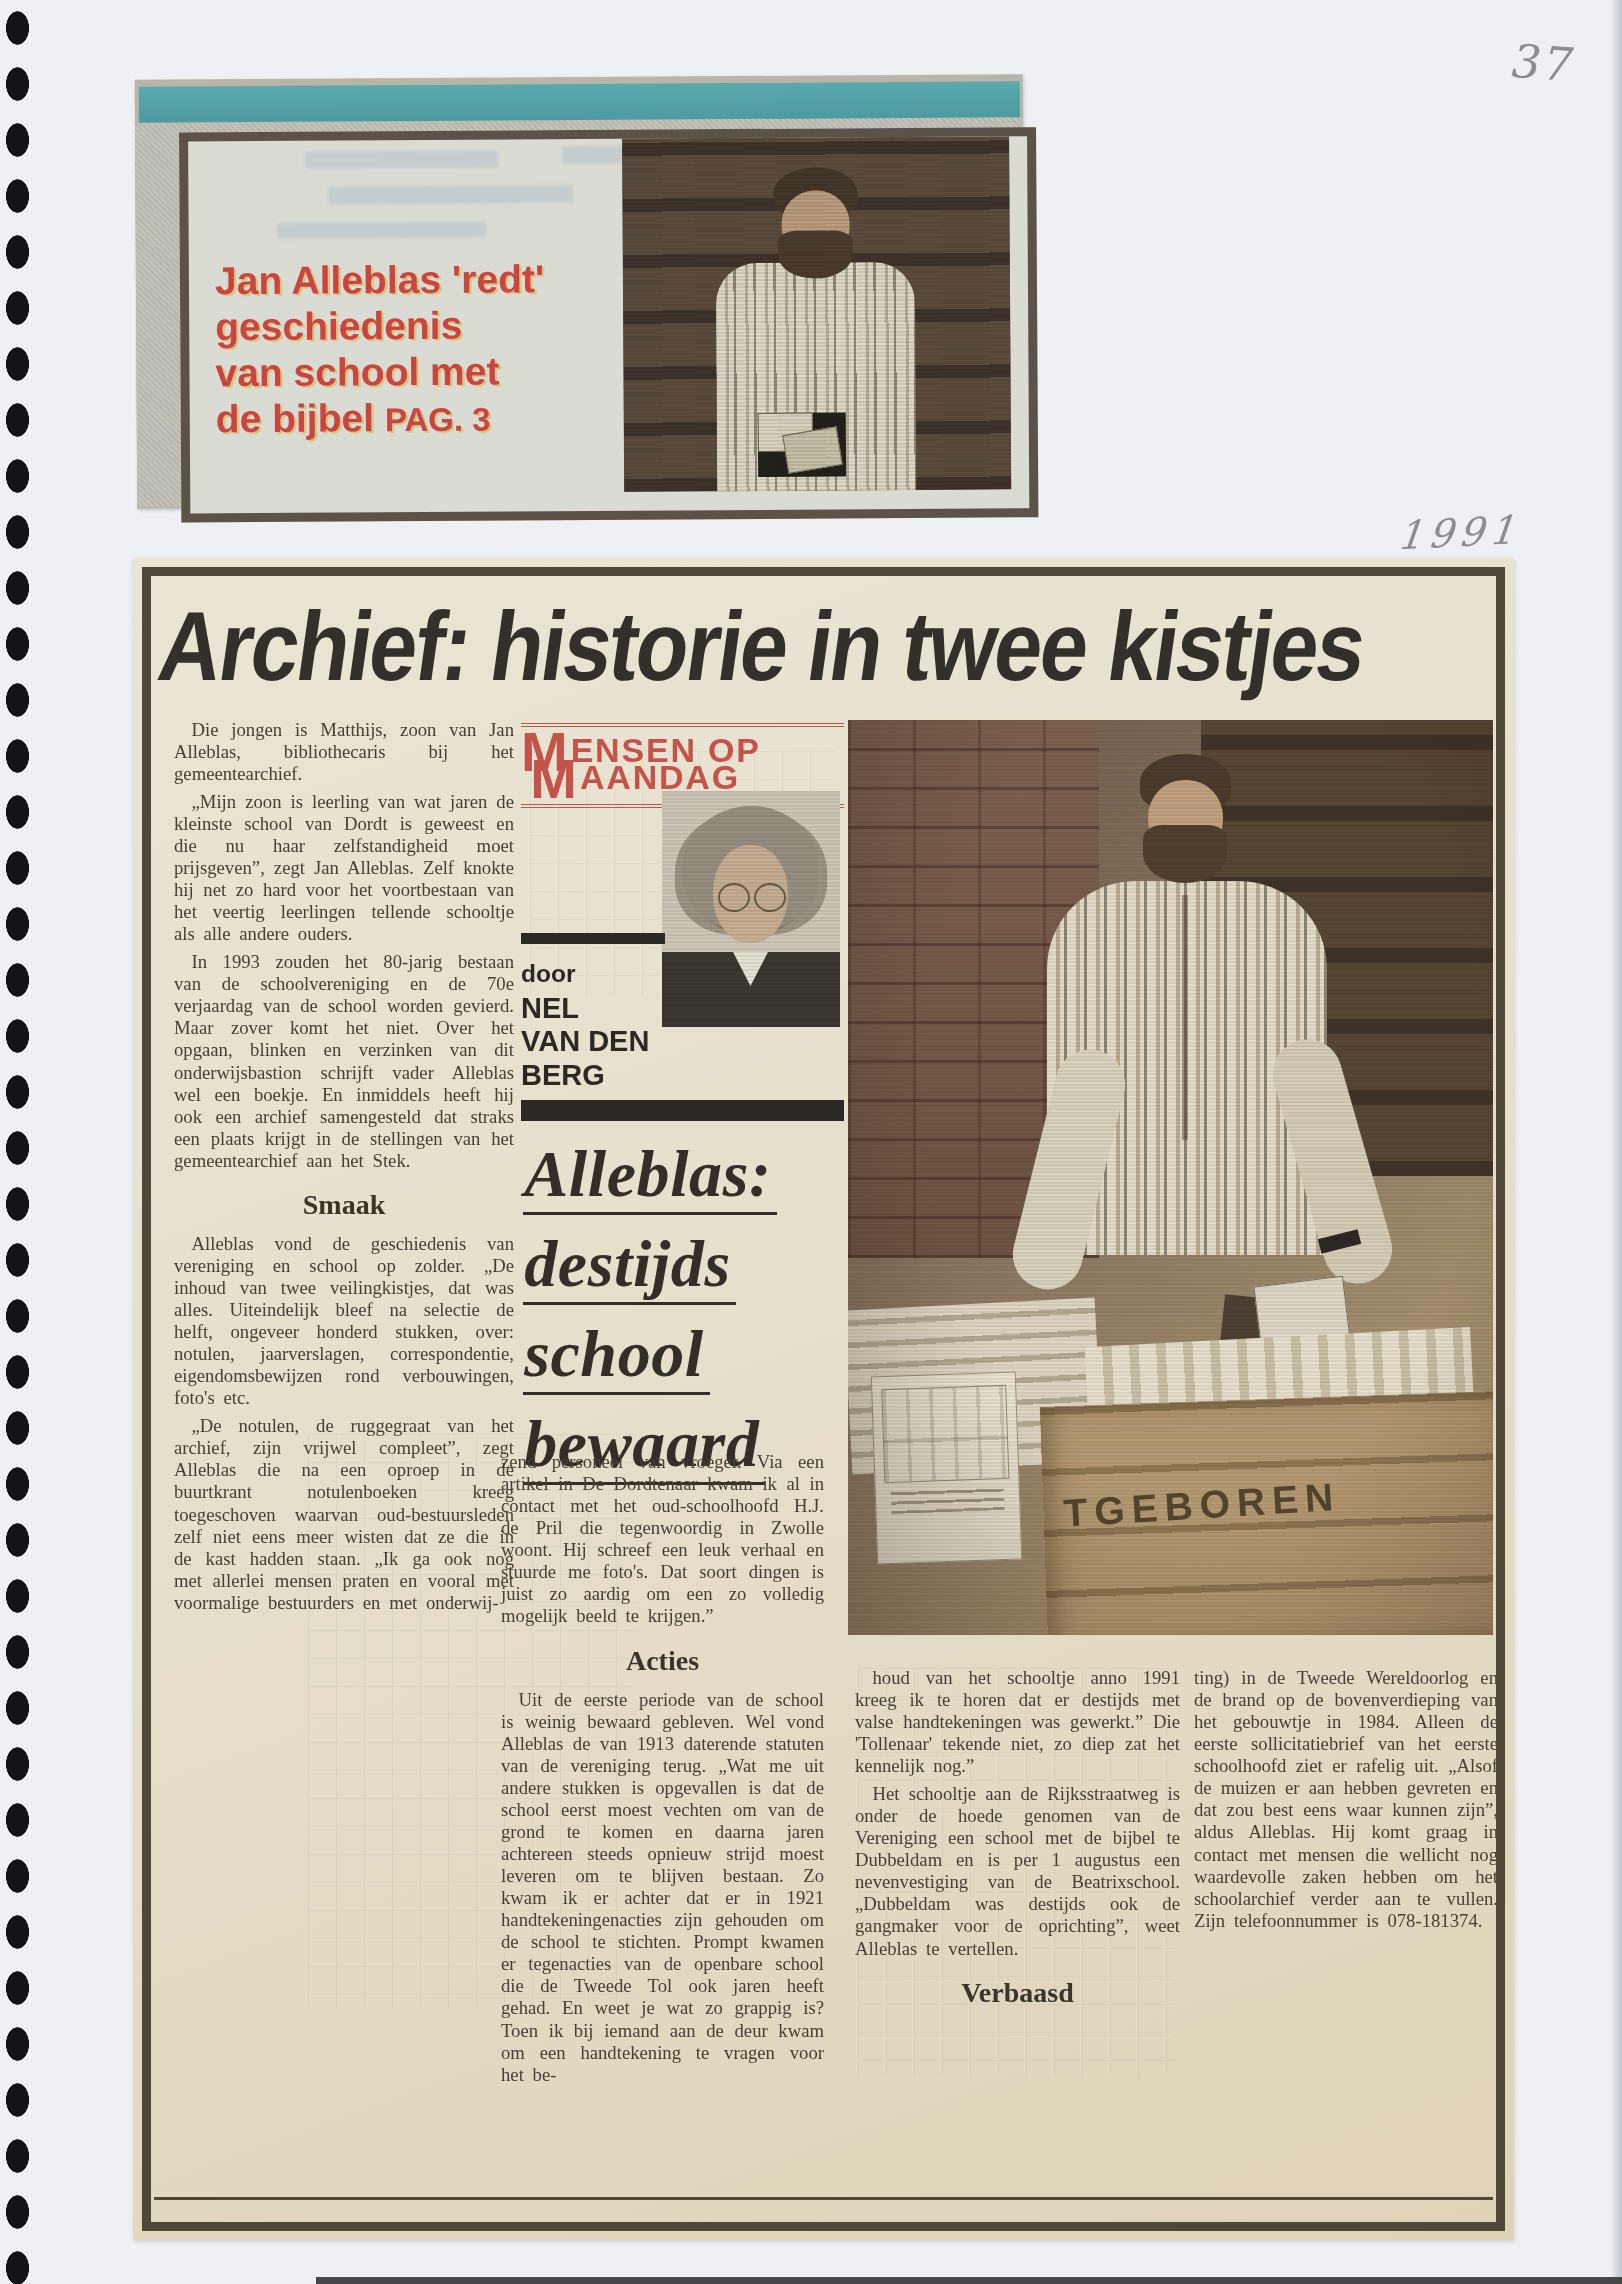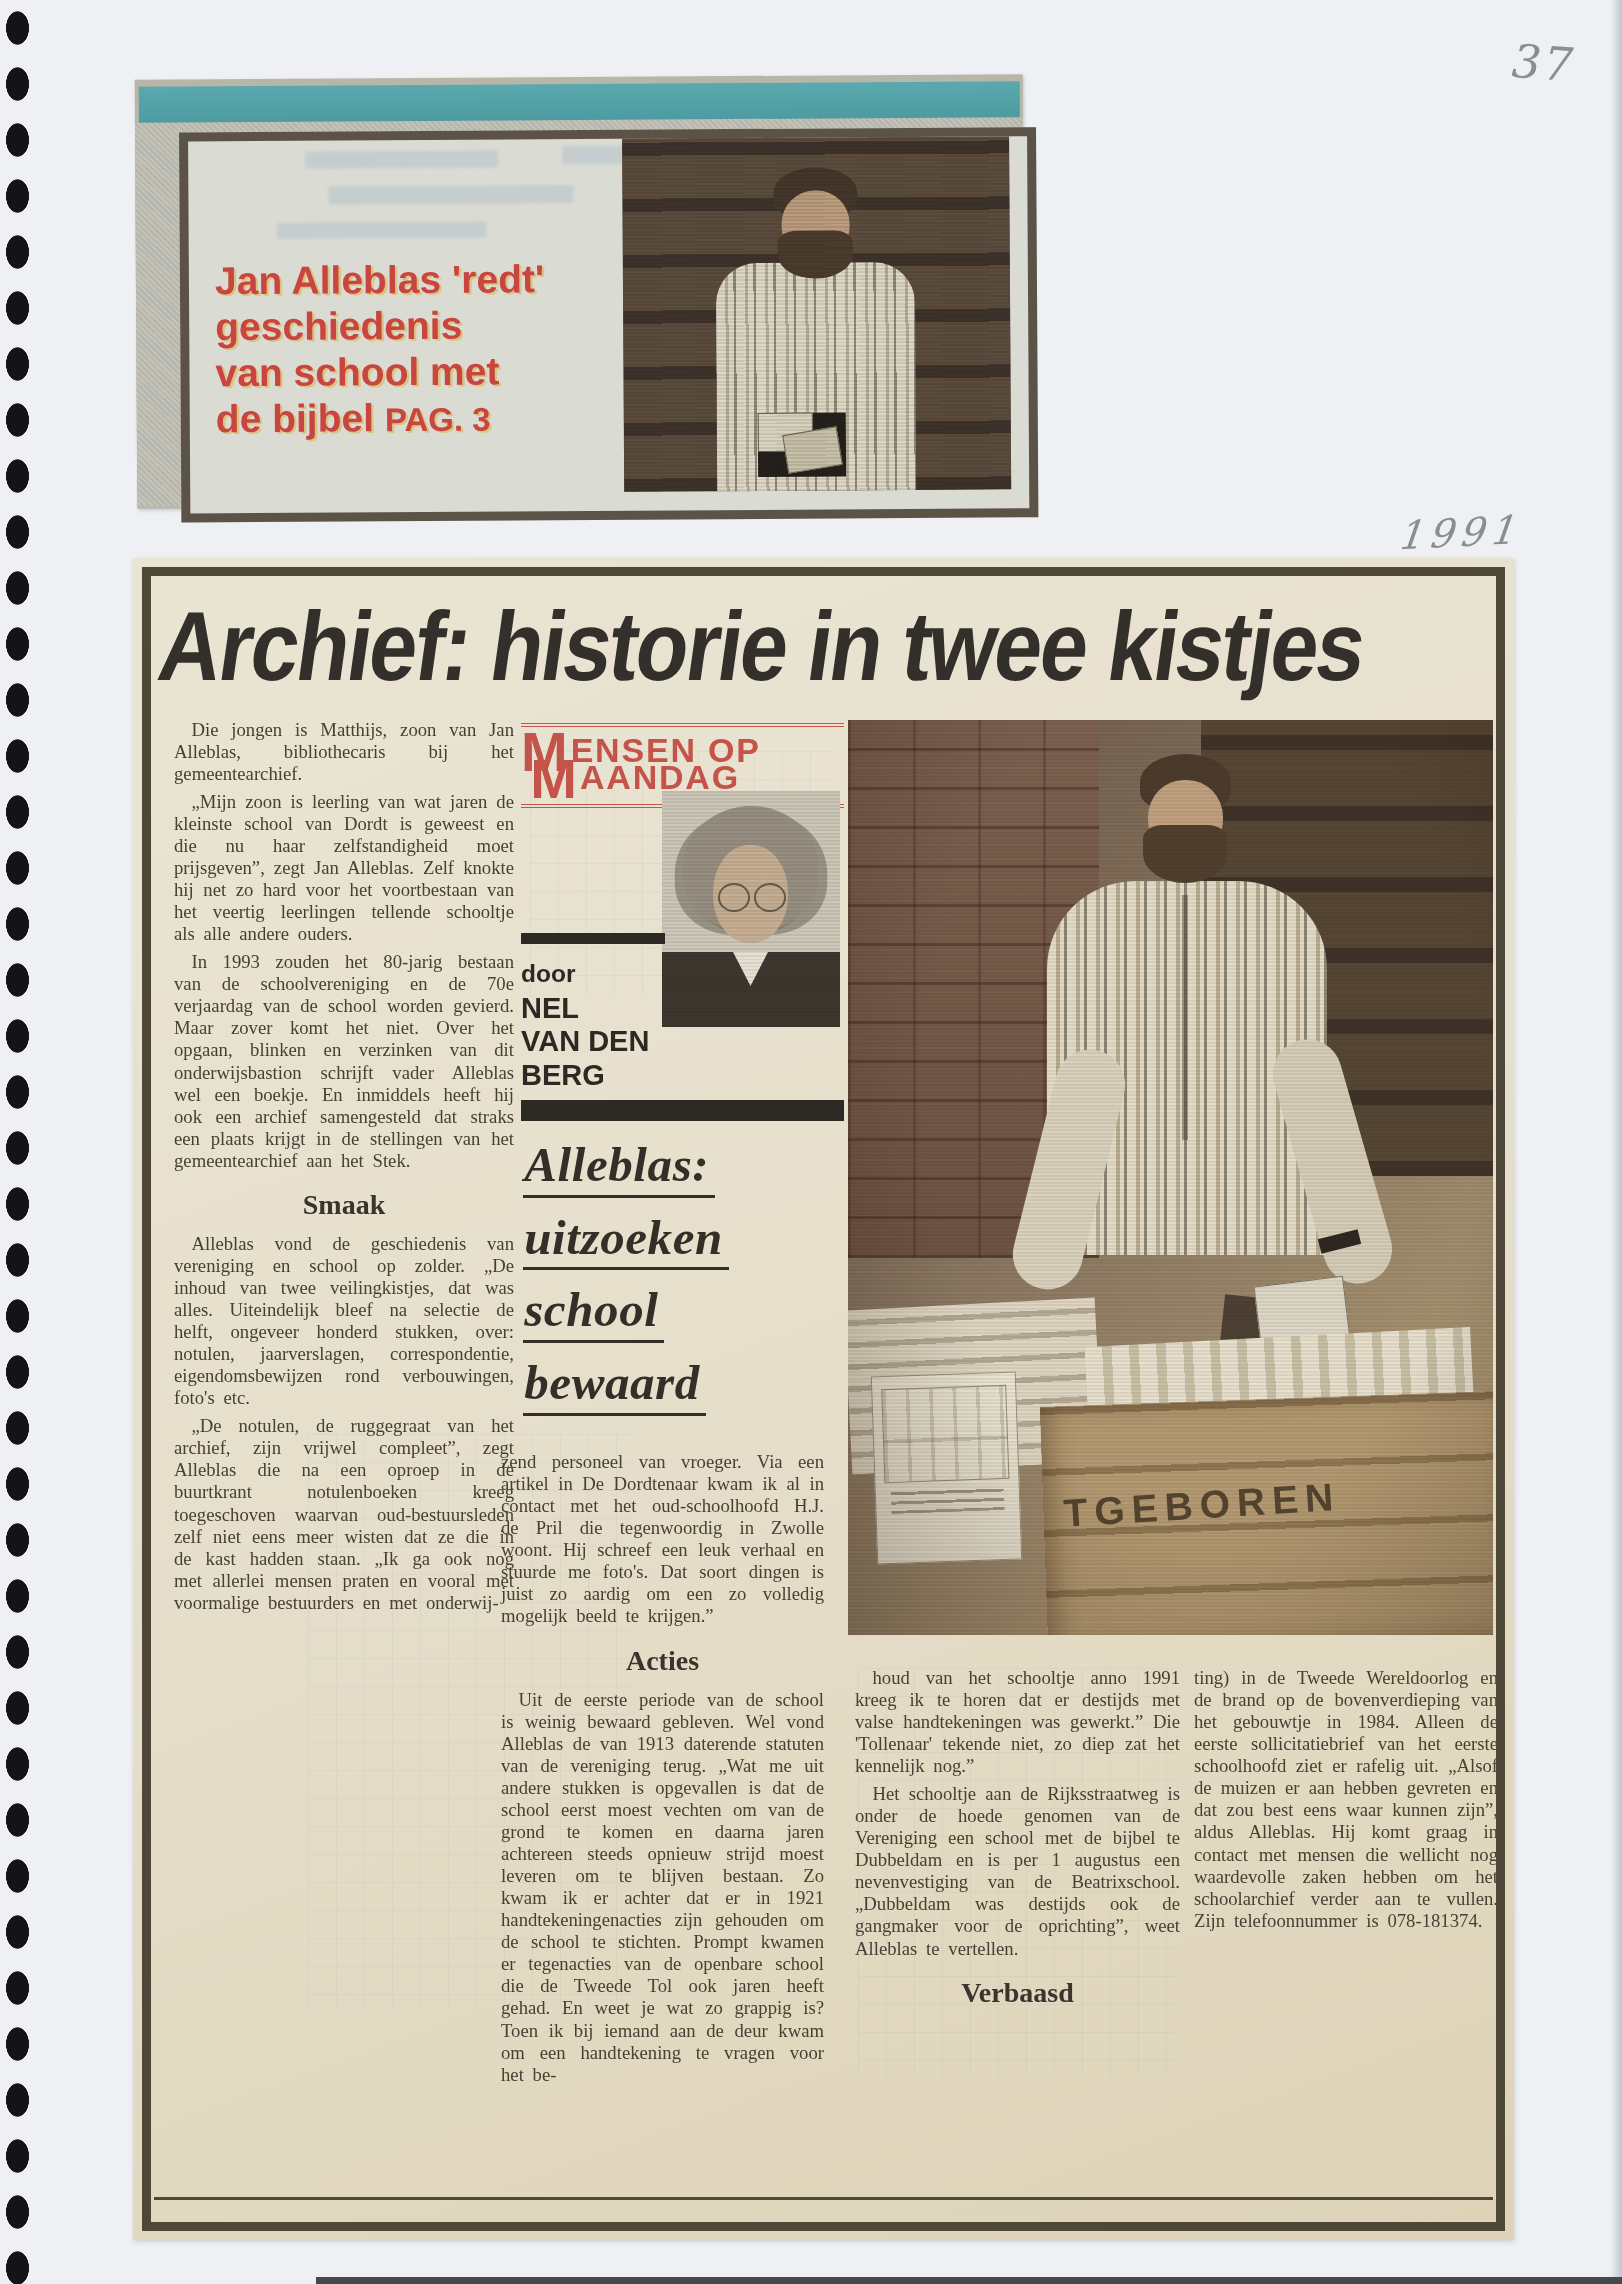--- a/index.html
+++ b/index.html
@@ -108,21 +108,21 @@
   
   .byline-bar-top{position:absolute;left:388px;top:375px;width:144px;height:10.5px;background:#2c2925;}
   .byline{position:absolute;left:388px;top:402px;width:146px;font-family:"Liberation Sans",sans-serif;
     font-weight:bold;color:#2c2925;}
   .by-door{font-size:24.5px;margin-bottom:3.5px;}
   .by-name{font-size:29px;line-height:1.16;}
   .byline-bar-bottom{position:absolute;left:388px;top:542px;width:323px;height:21px;background:#2c2925;}
 
   
   .subhead{position:absolute;left:390px;top:582px;width:320px;}
-  .sh-line{display:table;font-style:italic;font-weight:bold;font-size:49px;line-height:1.02;color:#332f28;
+  .sh-line{display:table;font-style:italic;font-weight:bold;font-size:66px;line-height:1.02;color:#332f28;
     padding:0 5.8px 4.7px 1.2px;border-bottom:3.5px solid #332f28;margin-bottom:15px;letter-spacing:0.6px;}
 
   
   .photo{position:absolute;left:715px;top:162px;width:645px;height:915px;overflow:hidden;
     background:linear-gradient(140deg,#6d5a49,#8a7762 45%,#a4906f 75%,#b7a27c);}
   .ph-brick{position:absolute;left:0;top:0;width:251px;height:538px;
     background:repeating-linear-gradient(0deg,rgba(48,28,20,.38) 0 3.5px,rgba(0,0,0,0) 3.5px 39px),
                repeating-linear-gradient(90deg,rgba(48,28,20,.25) 0 2.9px,rgba(0,0,0,0) 2.9px 65px),
                linear-gradient(#7d6150,#6d5342);}
   .ph-shelf{position:absolute;right:0;top:0;width:292px;height:456px;
@@ -245,21 +245,21 @@
     <div class="byline" data-interactable="false">
       <div class="by-door" data-interactable="false">door</div>
       <div class="by-name" data-interactable="false">NEL</div>
       <div class="by-name" data-interactable="false">VAN DEN</div>
       <div class="by-name" data-interactable="false">BERG</div>
     </div>
     <div class="byline-bar-bottom" data-interactable="false"></div>
 
     <div class="subhead" data-interactable="false">
       <span class="sh-line" data-interactable="false">Alleblas:</span>
-      <span class="sh-line" data-interactable="false">uitzoeken</span>
+      <span class="sh-line" data-interactable="false">destijds</span>
       <span class="sh-line" data-interactable="false">school</span>
       <span class="sh-line" data-interactable="false">bewaard</span>
     </div>
 
     <div class="body-col col2-text" data-interactable="false">
       <p data-interactable="false">zend personeel van vroeger. Via een artikel in De Dordtenaar kwam ik al in contact met het oud-schoolhoofd H.J. de Pril die tegenwoordig in Zwolle woont. Hij schreef een leuk verhaal en stuurde me foto's. Dat soort dingen is juist zo aardig om een zo volledig mogelijk beeld te krijgen.”</p>
       <div class="sec-h" data-interactable="false">Acties</div>
       <p class="ind" data-interactable="false">Uit de eerste periode van de school is weinig bewaard gebleven. Wel vond Alleblas de van 1913 daterende statuten van de vereniging terug. „Wat me uit andere stukken is opgevallen is dat de school eerst moest vechten om van de grond te komen en daarna jaren achtereen steeds opnieuw strijd moest leveren om te blijven bestaan. Zo kwam ik er achter dat er in 1921 handtekeningenacties zijn gehouden om de school te stichten. Prompt kwamen er tegenacties van de openbare school die de Tweede Tol ook jaren heeft gehad. En weet je wat zo grappig is? Toen ik bij iemand aan de deur kwam om een handtekening te vragen voor het be-</p>
     </div>
 

